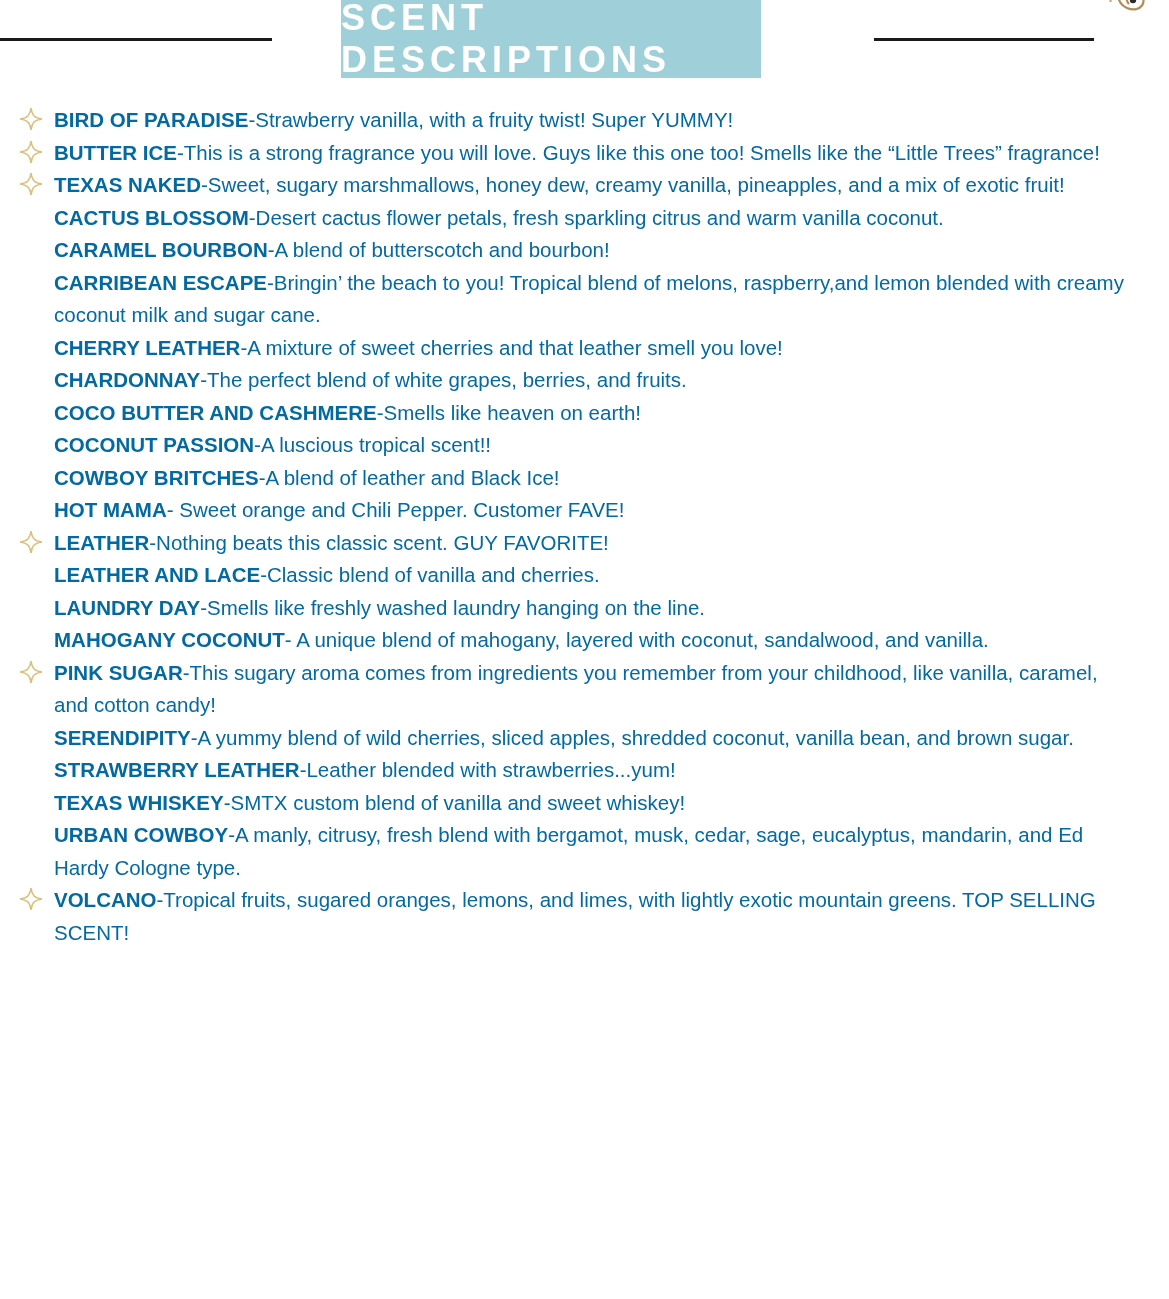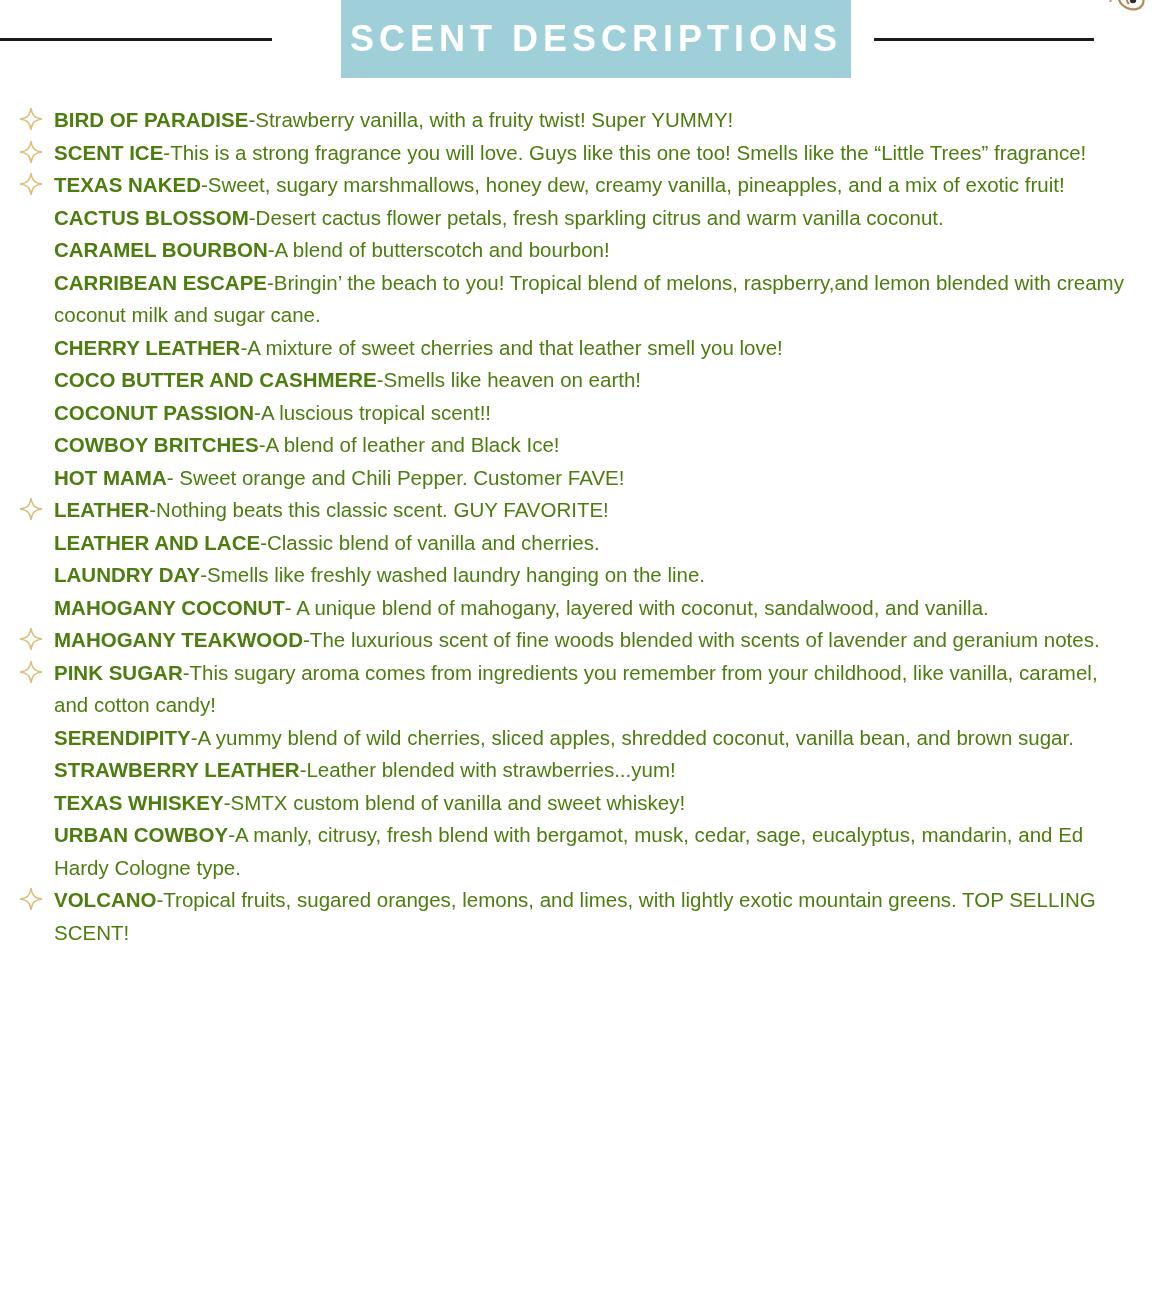--- a/index.html
+++ b/index.html
@@ -36,21 +36,21 @@
     right: 75px;
     top: 38px;
     width: 220px;
     height: 3px;
     background: #1a1a1a;
   }
   .header-title-box {
     position: absolute;
     left: 341px;
     top: 0;
-    width: 510px;
+    width: 420px;
     height: 78px;
     background: #9fd0d9;
     display: flex;
     align-items: center;
     justify-content: center;
   }
   .header-title {
     color: #ffffff;
     font-size: 36px;
     font-weight: bold;
@@ -69,21 +69,21 @@
   
   .list {
     margin: 26px 0 0 0;
     padding: 0 38px 0 14px;
   }
   .entry {
     position: relative;
     padding-left: 40px;
     font-size: 20.5px;
     line-height: 32.5px;
-    color: #4d7c0f;
+    color: #0369a1;
     margin-bottom: 0px;
   }
   .entry .name {
     font-weight: bold;
   }
   .entry .desc {
     font-weight: normal;
   }
   .star {
     position: absolute;
@@ -117,47 +117,43 @@
 <div class="list">
     <div class="entry"><span class="star">
         <svg viewBox="0 0 24 24" width="22" height="22">
           <path d="M12 0 C13 8 16 11 24 12 C16 13 13 16 12 24 C11 16 8 13 0 12 C8 11 11 8 12 0 Z" fill="none" stroke="#d9c07a" stroke-width="1.6"></path>
         </svg>
       </span><span class="name">BIRD OF PARADISE</span><span class="desc">-Strawberry vanilla, with a fruity twist! Super YUMMY!</span></div>
     <div class="entry"><span class="star">
         <svg viewBox="0 0 24 24" width="22" height="22">
           <path d="M12 0 C13 8 16 11 24 12 C16 13 13 16 12 24 C11 16 8 13 0 12 C8 11 11 8 12 0 Z" fill="none" stroke="#d9c07a" stroke-width="1.6"></path>
         </svg>
-      </span><span class="name">SCENT ICE</span><span class="desc">-This is a strong fragrance you will love. Guys like this one too! Smells like the “Little Trees” fragrance!</span></div>
+      </span><span class="name">BUTTER ICE</span><span class="desc">-This is a strong fragrance you will love. Guys like this one too! Smells like the “Little Trees” fragrance!</span></div>
     <div class="entry"><span class="star">
         <svg viewBox="0 0 24 24" width="22" height="22">
           <path d="M12 0 C13 8 16 11 24 12 C16 13 13 16 12 24 C11 16 8 13 0 12 C8 11 11 8 12 0 Z" fill="none" stroke="#d9c07a" stroke-width="1.6"></path>
         </svg>
       </span><span class="name">TEXAS NAKED</span><span class="desc">-Sweet, sugary marshmallows, honey dew, creamy vanilla, pineapples, and a mix of exotic fruit!</span></div>
     <div class="entry"><span class="name">CACTUS BLOSSOM</span><span class="desc">-Desert cactus flower petals, fresh sparkling citrus and warm vanilla coconut.</span></div>
     <div class="entry"><span class="name">CARAMEL BOURBON</span><span class="desc">-A blend of butterscotch and bourbon!</span></div>
     <div class="entry"><span class="name">CARRIBEAN ESCAPE</span><span class="desc">-Bringin’ the beach to you! Tropical blend of melons, raspberry,and lemon blended with creamy coconut milk and sugar cane.</span></div>
     <div class="entry"><span class="name">CHERRY LEATHER</span><span class="desc">-A mixture of sweet cherries and that leather smell you love!</span></div>
+    <div class="entry"><span class="name">CHARDONNAY</span><span class="desc">-The perfect blend of white grapes, berries, and fruits.</span></div>
     <div class="entry"><span class="name">COCO BUTTER AND CASHMERE</span><span class="desc">-Smells like heaven on earth!</span></div>
     <div class="entry"><span class="name">COCONUT PASSION</span><span class="desc">-A luscious tropical scent!!</span></div>
     <div class="entry"><span class="name">COWBOY BRITCHES</span><span class="desc">-A blend of leather and Black Ice!</span></div>
     <div class="entry"><span class="name">HOT MAMA</span><span class="desc">- Sweet orange and Chili Pepper. Customer FAVE!</span></div>
     <div class="entry"><span class="star">
         <svg viewBox="0 0 24 24" width="22" height="22">
           <path d="M12 0 C13 8 16 11 24 12 C16 13 13 16 12 24 C11 16 8 13 0 12 C8 11 11 8 12 0 Z" fill="none" stroke="#d9c07a" stroke-width="1.6"></path>
         </svg>
       </span><span class="name">LEATHER</span><span class="desc">-Nothing beats this classic scent. GUY FAVORITE!</span></div>
     <div class="entry"><span class="name">LEATHER AND LACE</span><span class="desc">-Classic blend of vanilla and cherries.</span></div>
     <div class="entry"><span class="name">LAUNDRY DAY</span><span class="desc">-Smells like freshly washed laundry hanging on the line.</span></div>
     <div class="entry"><span class="name">MAHOGANY COCONUT</span><span class="desc">- A unique blend of mahogany, layered with coconut, sandalwood, and vanilla.</span></div>
-    <div class="entry"><span class="star">
-        <svg viewBox="0 0 24 24" width="22" height="22">
-          <path d="M12 0 C13 8 16 11 24 12 C16 13 13 16 12 24 C11 16 8 13 0 12 C8 11 11 8 12 0 Z" fill="none" stroke="#d9c07a" stroke-width="1.6"></path>
-        </svg>
-      </span><span class="name">MAHOGANY TEAKWOOD</span><span class="desc">-The luxurious scent of fine woods blended with scents of lavender and geranium notes.</span></div>
     <div class="entry"><span class="star">
         <svg viewBox="0 0 24 24" width="22" height="22">
           <path d="M12 0 C13 8 16 11 24 12 C16 13 13 16 12 24 C11 16 8 13 0 12 C8 11 11 8 12 0 Z" fill="none" stroke="#d9c07a" stroke-width="1.6"></path>
         </svg>
       </span><span class="name">PINK SUGAR</span><span class="desc">-This sugary aroma comes from ingredients you remember from your childhood, like vanilla, caramel, and cotton candy!</span></div>
     <div class="entry"><span class="name">SERENDIPITY</span><span class="desc">-A yummy blend of wild cherries, sliced apples, shredded coconut, vanilla bean, and brown sugar.</span></div>
     <div class="entry"><span class="name">STRAWBERRY LEATHER</span><span class="desc">-Leather blended with strawberries...yum!</span></div>
     <div class="entry"><span class="name">TEXAS WHISKEY</span><span class="desc">-SMTX custom blend of vanilla and sweet whiskey!</span></div>
     <div class="entry"><span class="name">URBAN COWBOY</span><span class="desc">-A manly, citrusy, fresh blend with bergamot, musk, cedar, sage, eucalyptus, mandarin, and Ed Hardy Cologne type.</span></div>
     <div class="entry"><span class="star">

